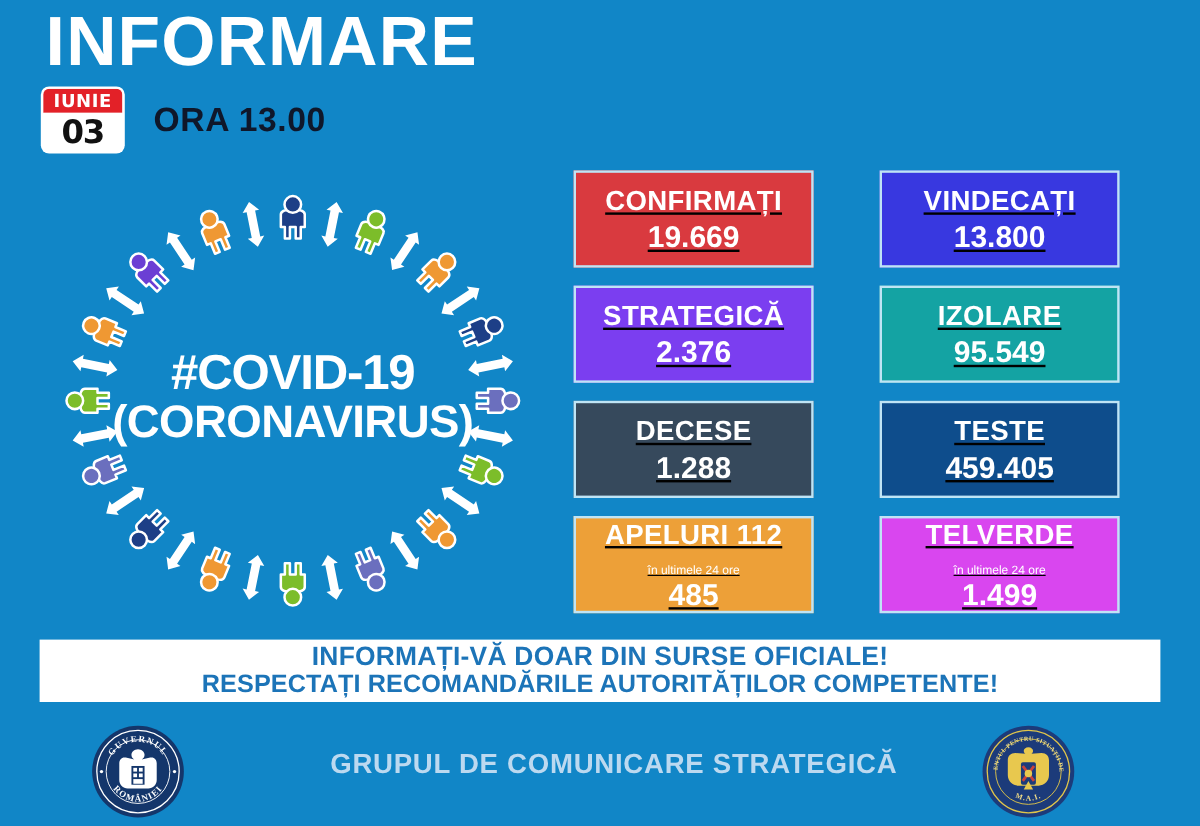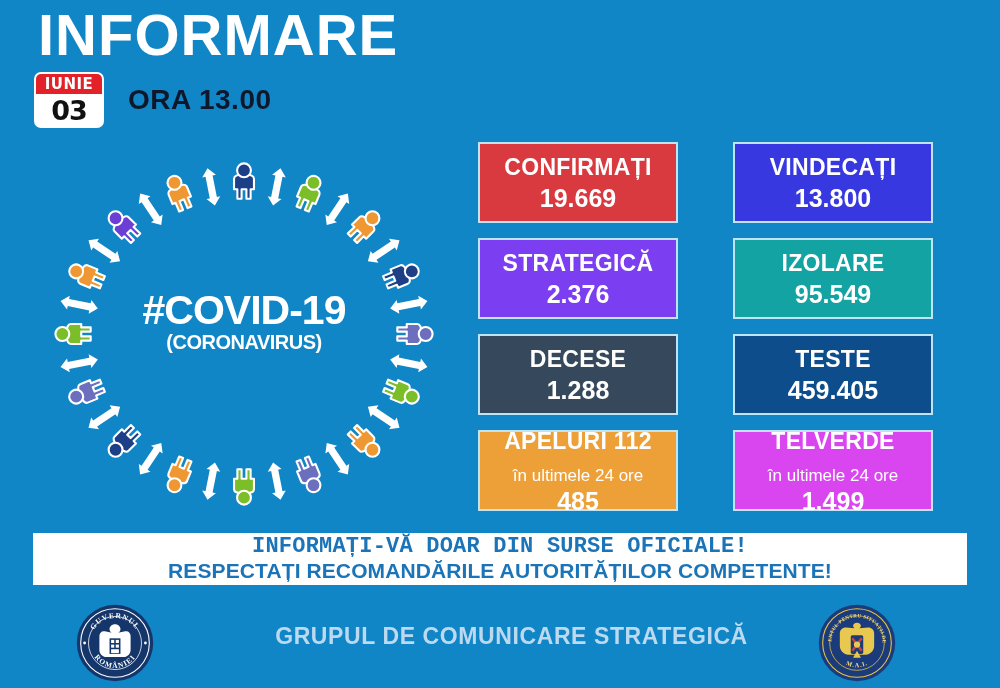--- a/index.html
+++ b/index.html
@@ -54,64 +54,64 @@
   }
   #circle-label {
     position: absolute; left: 0; top: 132px; width: 420px;
     text-align: center; color: #ffffff; pointer-events: none;
   }
   #circle-label .l1 {
     display: block; font-size: 41px; font-weight: bold; letter-spacing: -1px;
     line-height: 1.0;
   }
   #circle-label .l2 {
-    display: block; font-size: 20px; font-weight: bold; letter-spacing: -.5px;
+    display: block; font-size: 38px; font-weight: bold; letter-spacing: -.5px;
     line-height: 1.15;
   }
 
   
   #stats {
     position: absolute; left: 478px; top: 142px;
     width: 410px; height: 372px;
     display: grid;
     grid-template-columns: 200px 200px;
     grid-template-rows: repeat(4, 81px);
-    column-gap: 55px; row-gap: 15px;
+    column-gap: 55px; row-gap: 15px; text-decoration: underline;
   }
   .stat {
     border: 2px solid #bfe4f5;
     display: flex; flex-direction: column;
     align-items: center; justify-content: center;
     color: #ffffff;
     padding-top: 2px;
   }
   .stat .lbl {
     font-size: 23px; font-weight: bold; letter-spacing: .3px;
     line-height: 1.05;
   }
   .stat .sub {
-    font-size: 17px; font-weight: normal; line-height: 1.2;
+    font-size: 10px; font-weight: normal; line-height: 1.2;
     margin-top: 13px;
   }
   .stat .val {
     font-size: 25px; font-weight: bold; margin-top: 6px; line-height: 1.05;
   }
   .stat.has-sub .val { margin-top: 1px; }
 
   
   #notice {
     position: absolute; left: 33px; top: 533px;
     width: 934px; height: 52px;
     background: #ffffff;
     display: flex; flex-direction: column;
     align-items: center; justify-content: center;
     color: #1c74b8;
   }
   #notice .n1 {
-    font-size: 22px; font-weight: bold; letter-spacing: .2px; line-height: 1.1; font-family: Liberation Mono, monospace;
+    font-size: 22px; font-weight: bold; letter-spacing: .2px; line-height: 1.1;
   }
   #notice .n2 {
     font-size: 21px; font-weight: bold; letter-spacing: .1px; line-height: 1.15;
   }
 
   
   #footer-text {
     position: absolute; left: 0; top: 623px; width: 1000px;
     text-align: center;
     font-size: 23px; font-weight: bold; letter-spacing: .6px;

